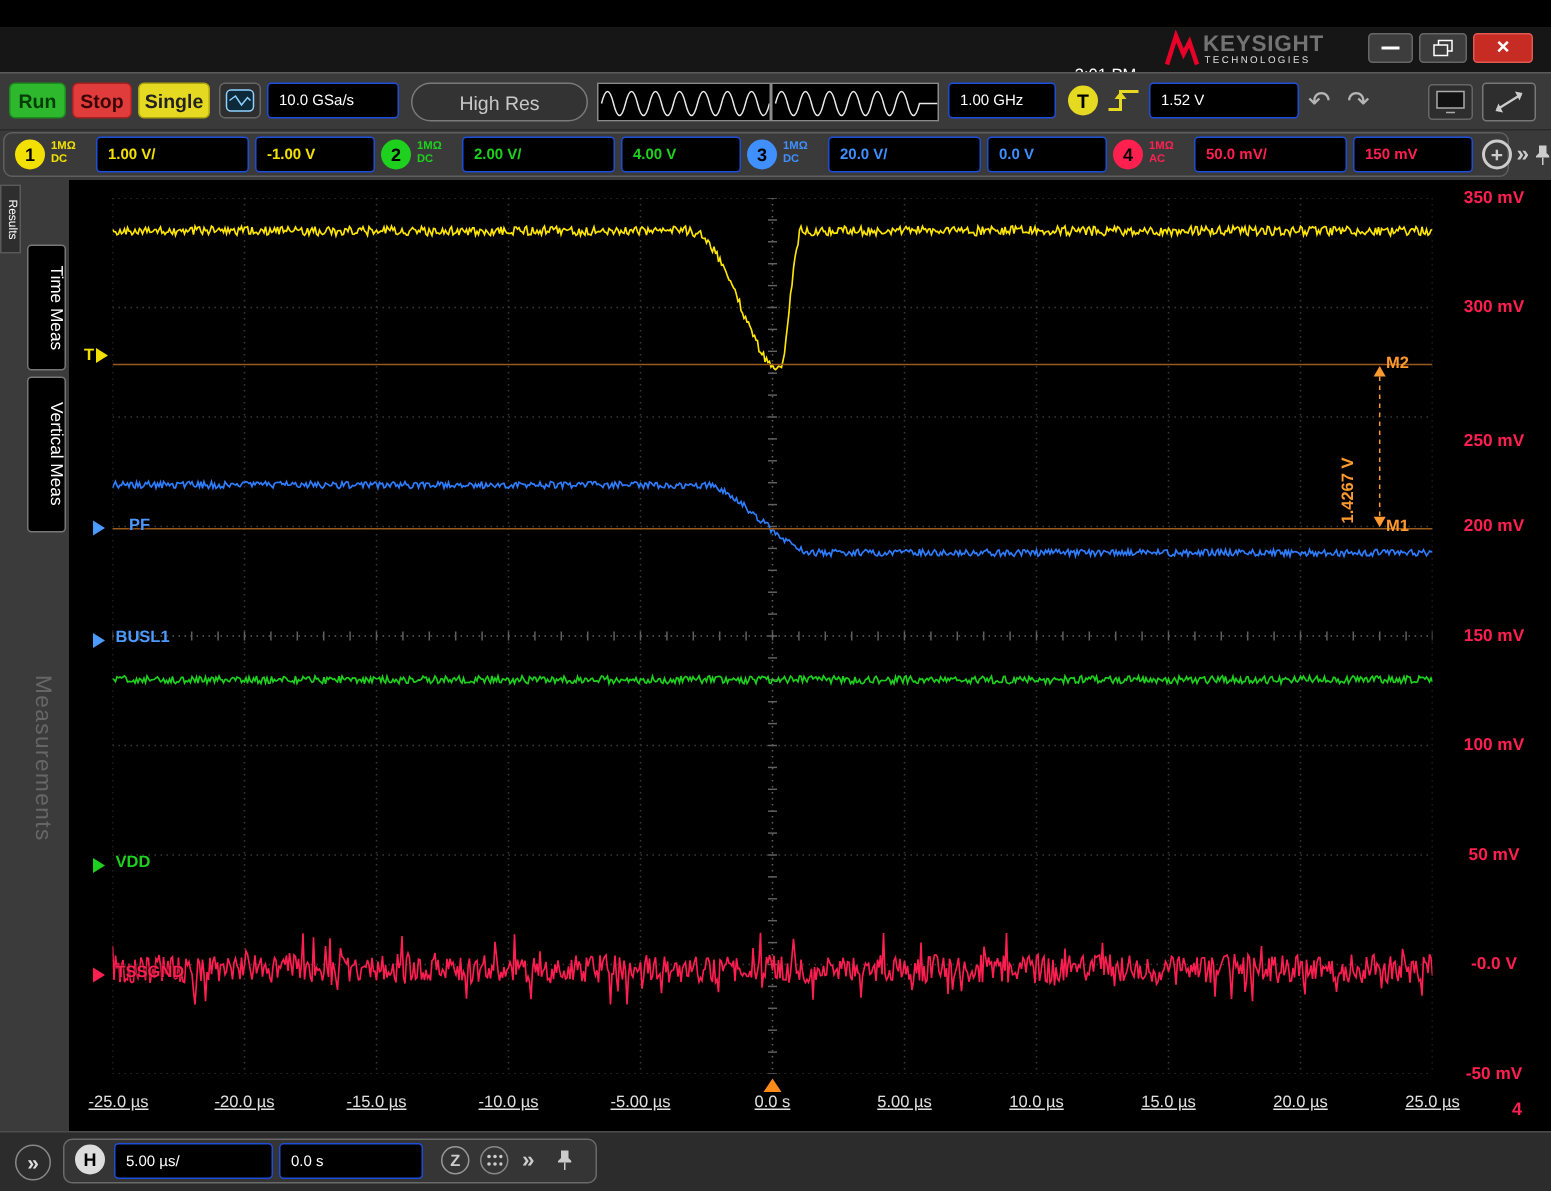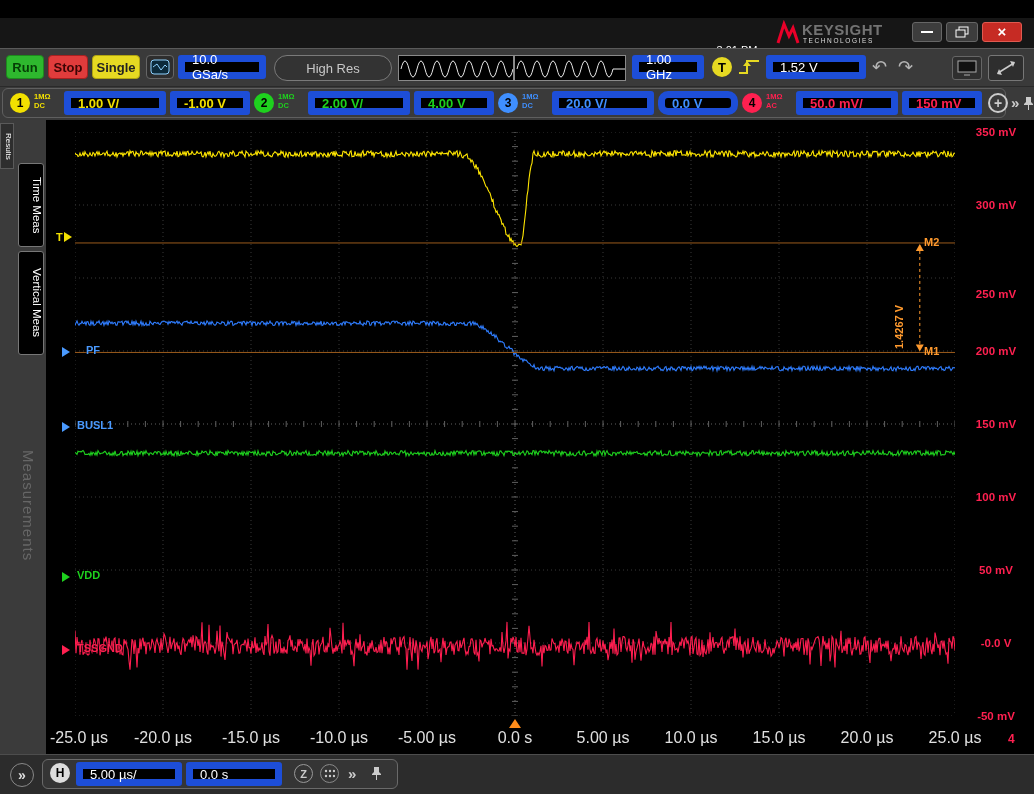--- a/index.html
+++ b/index.html
@@ -15,41 +15,41 @@
   .clock{left:700px;top:21px;width:74px;text-align:center;color:#fff;}
   .clock .t{font-size:11px;line-height:12px;margin-top:23px;}
   .clock .d{font-size:10px;line-height:12px;}
   .brand-name{left:802px;top:21px;color:#737373;font-size:15px;font-weight:bold;letter-spacing:.5px;}
   .brand-sub{left:803px;top:37px;color:#ddd;font-size:6.5px;letter-spacing:1.6px;}
   .winbtn{top:22px;height:20px;border:1px solid #666;border-radius:3px;background:#3d3d3d;display:flex;align-items:center;justify-content:center;box-sizing:border-box;}
   .close-btn{background:#c62b24;border-color:#e05a50;color:#fff;font-size:15px;font-weight:bold;line-height:18px;}
   
   .toolbar{left:0;top:48px;width:1034px;height:38px;background:#3a3a3a;border-top:1px solid #5a5a5a;box-sizing:border-box;}
   .tbtn{top:55px;height:24px;border-radius:4px;font-size:13px;font-weight:bold;display:flex;align-items:center;justify-content:center;box-sizing:border-box;}
-  .field{background:#000;border:7px solid #1d4ed8;border-radius:3px;color:#fff;font-size:13px;display:flex;align-items:center;padding:0 7px;height:24px;box-sizing:border-box;}
+  .field{background:#000;border:1px solid #1d4ed8;border-radius:3px;color:#fff;font-size:10px;display:flex;align-items:center;padding:0 7px;height:24px;box-sizing:border-box;}
   .pillbtn{top:55px;height:26px;background:#333;border:1px solid #7a7a7a;border-radius:13px;color:#c8c8c8;font-size:13px;display:flex;align-items:center;justify-content:center;box-sizing:border-box;}
   .wavebox{top:55px;height:26px;background:#000;border:1px solid #8a8a8a;box-sizing:border-box;}
   .circ{border-radius:50%;display:flex;align-items:center;justify-content:center;box-sizing:border-box;}
   .ghosttxt{color:#b5b5b5;font-size:18px;line-height:24px;}
   
   .channel-bar{left:0;top:86px;width:1034px;height:34px;background:#3a3a3a;border-top:1px solid #2a2a2a;box-sizing:border-box;}
   .chan-frame{left:2px;top:88px;width:1004px;height:30px;border:1px solid #5f5f5f;border-radius:6px;box-sizing:border-box;}
   .chan-circ{top:93px;width:20px;height:20px;border-radius:50%;color:#000;font-size:12px;font-weight:bold;display:flex;align-items:center;justify-content:center;}
   .chan-badge{top:92px;width:30px;font-size:7.5px;font-weight:bold;line-height:9px;}
   .chan-field{top:91px;font-weight:bold;}
   
   .main-bg{left:0;top:120px;width:1034px;height:634px;background:#000;}
   .left-strip{left:0;top:120px;width:46px;height:634px;background:#3b3b3b;}
   .vtab{writing-mode:vertical-rl;text-align:center;box-sizing:border-box;}
   .results-tab{left:0;top:123px;width:14px;height:46px;background:#2e2e2e;border:1px solid #5a5a5a;color:#fff;font-size:8px;}
   .meas-tab{left:18px;width:26px;background:#000;border:1px solid #777;border-radius:3px;color:#fff;font-size:11.5px;}
   .watermark{left:20px;top:450px;height:210px;writing-mode:vertical-rl;color:#8a8a8a;opacity:.55;font-size:15px;letter-spacing:1px;}
   
   .ylab{left:960px;width:72px;font-size:11.5px;font-weight:bold;line-height:16px;text-align:center;}
-  .xlab{top:729px;width:70px;text-align:center;color:#e0e0e0;font-size:16px;}
+  .xlab{top:729px;width:70px;text-align:center;color:#e0e0e0;font-size:11px;text-decoration:underline;}
   .mlab{left:924px;color:#ff9a2e;font-size:11px;font-weight:bold;}
   .delta-lab{left:893px;top:253px;height:96px;writing-mode:vertical-rl;transform:rotate(180deg);color:#ff9a2e;font-size:11px;font-weight:bold;}
   .tri-right{width:0;height:0;border-top:5px solid transparent;border-bottom:5px solid transparent;}
   .trace-lab{font-size:11px;font-weight:bold;text-shadow:0 0 2px #000;}
   
   .footer{left:0;top:754px;width:1034px;height:40px;background:#2c2c2c;border-top:1px solid #4d4d4d;box-sizing:border-box;}
   .foot-frame{left:42px;top:759px;width:356px;height:30px;background:#353535;border:1px solid #6a6a6a;border-radius:6px;box-sizing:border-box;}
 </style>
 </head>
 <body>
@@ -137,21 +137,21 @@
   </div>
   <div class="abs field chan-field" style="left:308px;width:102px;color:#1ed11e;">2.00 V/</div>
   <div class="abs field chan-field" style="left:414px;width:80px;color:#1ed11e;">4.00 V</div>
 
   <div class="abs chan-circ" style="left:498px;background:#3f8fff;">3</div>
   <div class="abs chan-badge" style="left:522px;color:#3f8fff;">
     <div>1MΩ</div>
     <div>DC</div>
   </div>
   <div class="abs field chan-field" style="left:552px;width:102px;color:#3f8fff;">20.0 V/</div>
-  <div class="abs field chan-field" style="left:658px;width:80px;color:#3f8fff;border-radius:10px;">0.0 V</div>
+  <div class="abs field chan-field" style="left:658px;width:80px;color:#3f8fff;">0.0 V</div>
 
   <div class="abs chan-circ" style="left:742px;background:#ff2050;">4</div>
   <div class="abs chan-badge" style="left:766px;color:#ff2050;">
     <div>1MΩ</div>
     <div>AC</div>
   </div>
   <div class="abs field chan-field" style="left:796px;width:102px;color:#ff2050;">50.0 mV/</div>
   <div class="abs field chan-field" style="left:902px;width:80px;color:#ff2050;">150 mV</div>
 
   <div class="abs circ" style="left:988px;top:93px;width:20px;height:20px;border:2px solid #ccc;color:#ccc;font-size:14px;font-weight:bold;">+</div>

